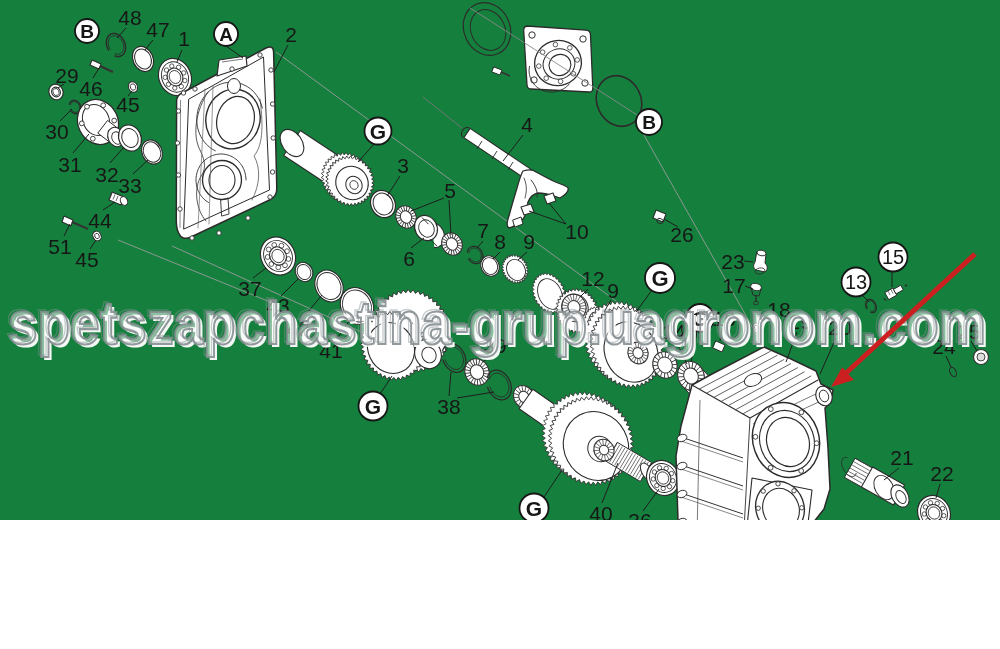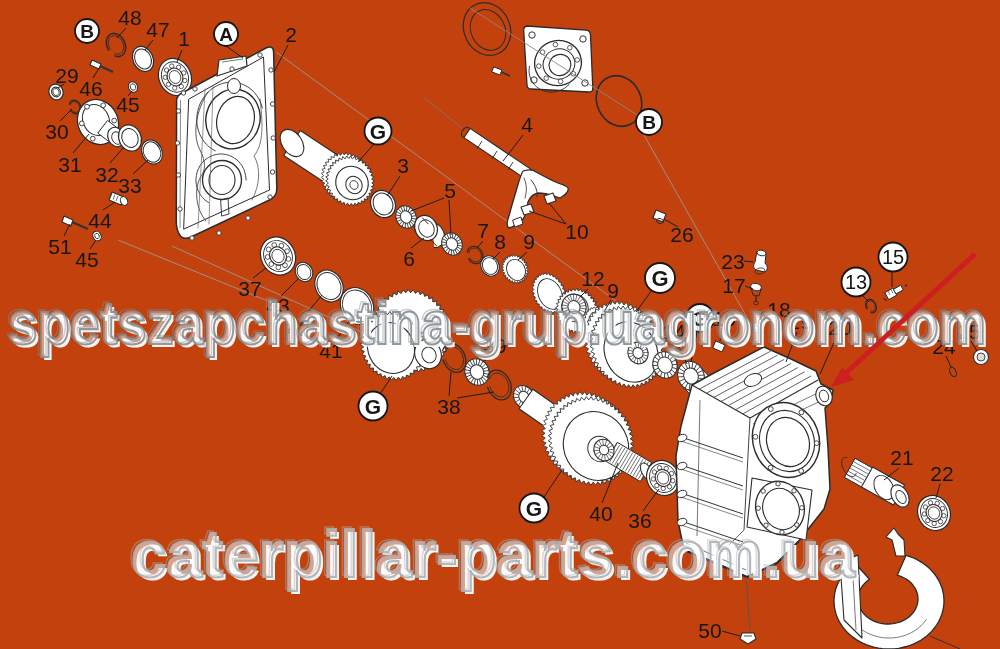--- a/index.html
+++ b/index.html
@@ -1,15 +1,15 @@
 <!DOCTYPE html>
 <html><head><meta charset="utf-8">
 <style>
 html,body{margin:0;padding:0;background:#ffffff;}
-#c{position:relative;width:1000px;height:649px;overflow:hidden;background:#c2410c;}
+#c{position:relative;width:1000px;height:520px;overflow:hidden;background:#15803d;}
 text{font-family:"Liberation Sans",sans-serif;}
 </style></head>
 <body>
 <div id="c">
 <svg width="1000" height="649" viewBox="0 0 1000 649">
 <line x1="276.0" y1="52.0" x2="672.0" y2="342.0" stroke="#9a9a9a" stroke-width="0.9" opacity="1.0"></line>
 <line x1="640.0" y1="128.0" x2="762.0" y2="344.0" stroke="#9a9a9a" stroke-width="0.9" opacity="1.0"></line>
 <line x1="172.0" y1="246.0" x2="388.0" y2="344.0" stroke="#9a9a9a" stroke-width="0.9" opacity="1.0"></line>
 <line x1="423.0" y1="97.0" x2="462.0" y2="128.0" stroke="#777" stroke-width="0.9" opacity="1.0"></line>
 <line x1="118.0" y1="240.0" x2="280.0" y2="306.0" stroke="#9a9a9a" stroke-width="0.9" opacity="1.0"></line>

